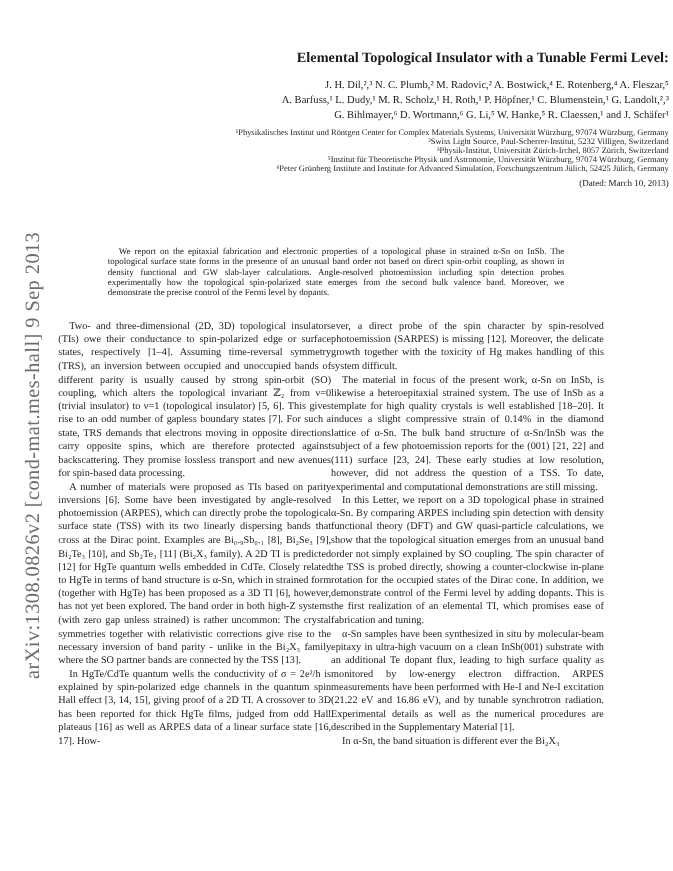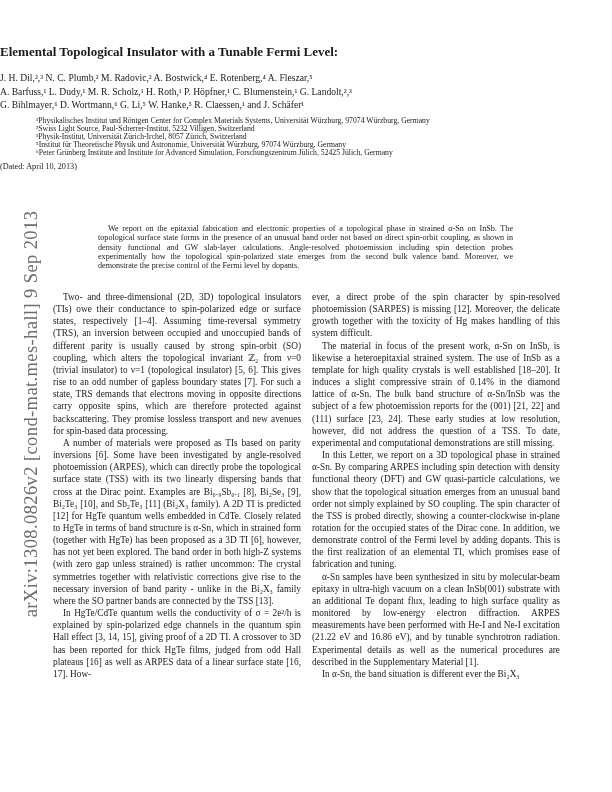--- a/index.html
+++ b/index.html
@@ -16,22 +16,22 @@
     position:absolute;
     top:414px;left:31px;
     transform:translate(-50%,-50%) rotate(-90deg);
     white-space:nowrap;
     font-size:18.5px;
     letter-spacing:0.4px;
     color:#6d6d6d;
   }
   .header{
     position:absolute;
-    top:44px;left:0;right:16px;
-    text-align:left;
+    top:44px;left:0;right:4px;
+    text-align:right;
   }
   .title{
     font-weight:bold;
     font-size:13px;
     line-height:16px;
   }
   .authors{
     margin-top:11px;
     font-size:9.6px;
     line-height:13.6px;
@@ -53,21 +53,20 @@
     font-size:8.15px;
     line-height:9.25px;
     text-align:justify;
   }
   .abstract p{margin:0;text-indent:10px;}
   .columns{
     position:absolute;
     top:291px;left:53px;
     width:507px;
     display:flex;
-    gap:11px;
   }
   .col{
     width:248px;
     font-size:9.3px;
     line-height:12.15px;
     text-align:justify;
   }
   .col p{margin:0;text-indent:10px;}
   .col p.noindent{text-indent:0;}
 </style>
@@ -87,21 +86,21 @@
       <div>A. Barfuss,¹ L. Dudy,¹ M. R. Scholz,¹ H. Roth,¹ P. Höpfner,¹ C. Blumenstein,¹ G. Landolt,²,³</div>
       <div>G. Bihlmayer,⁶ D. Wortmann,⁶ G. Li,⁵ W. Hanke,⁵ R. Claessen,¹ and J. Schäfer¹</div>
     </div>
     <div class="affiliations">
       <div>¹Physikalisches Institut und Röntgen Center for Complex Materials Systems, Universität Würzburg, 97074 Würzburg, Germany</div>
       <div>²Swiss Light Source, Paul-Scherrer-Institut, 5232 Villigen, Switzerland</div>
       <div>³Physik-Institut, Universität Zürich-Irchel, 8057 Zürich, Switzerland</div>
       <div>⁵Institut für Theoretische Physik und Astronomie, Universität Würzburg, 97074 Würzburg, Germany</div>
       <div>⁶Peter Grünberg Institute and Institute for Advanced Simulation, Forschungszentrum Jülich, 52425 Jülich, Germany</div>
     </div>
-    <div class="dated">(Dated: April 10, 2013)</div>
+    <div class="dated">(Dated: March 10, 2013)</div>
   </div>
 
   <div class="abstract">
     <p>We report on the epitaxial fabrication and electronic properties of a topological phase in strained α-Sn on InSb. The topological surface state forms in the presence of an unusual band order not based on direct spin-orbit coupling, as shown in density functional and GW slab-layer calculations. Angle-resolved photoemission including spin detection probes experimentally how the topological spin-polarized state emerges from the second bulk valence band. Moreover, we demonstrate the precise control of the Fermi level by dopants.</p>
   </div>
 
   <div class="columns">
     <div class="col">
       <p>Two- and three-dimensional (2D, 3D) topological insulators (TIs) owe their conductance to spin-polarized edge or surface states, respectively [1–4]. Assuming time-reversal symmetry (TRS), an inversion between occupied and unoccupied bands of different parity is usually caused by strong spin-orbit (SO) coupling, which alters the topological invariant ℤ₂ from ν=0 (trivial insulator) to ν=1 (topological insulator) [5, 6]. This gives rise to an odd number of gapless boundary states [7]. For such a state, TRS demands that electrons moving in opposite directions carry opposite spins, which are therefore protected against backscattering. They promise lossless transport and new avenues for spin-based data processing.</p>
       <p>A number of materials were proposed as TIs based on parity inversions [6]. Some have been investigated by angle-resolved photoemission (ARPES), which can directly probe the topological surface state (TSS) with its two linearly dispersing bands that cross at the Dirac point. Examples are Bi₀.₉Sb₀.₁ [8], Bi₂Se₃ [9], Bi₂Te₃ [10], and Sb₂Te₃ [11] (Bi₂X₃ family). A 2D TI is predicted [12] for HgTe quantum wells embedded in CdTe. Closely related to HgTe in terms of band structure is α-Sn, which in strained form (together with HgTe) has been proposed as a 3D TI [6], however, has not yet been explored. The band order in both high-Z systems (with zero gap unless strained) is rather uncommon: The crystal symmetries together with relativistic corrections give rise to the necessary inversion of band parity - unlike in the Bi₂X₃ family where the SO partner bands are connected by the TSS [13].</p>

